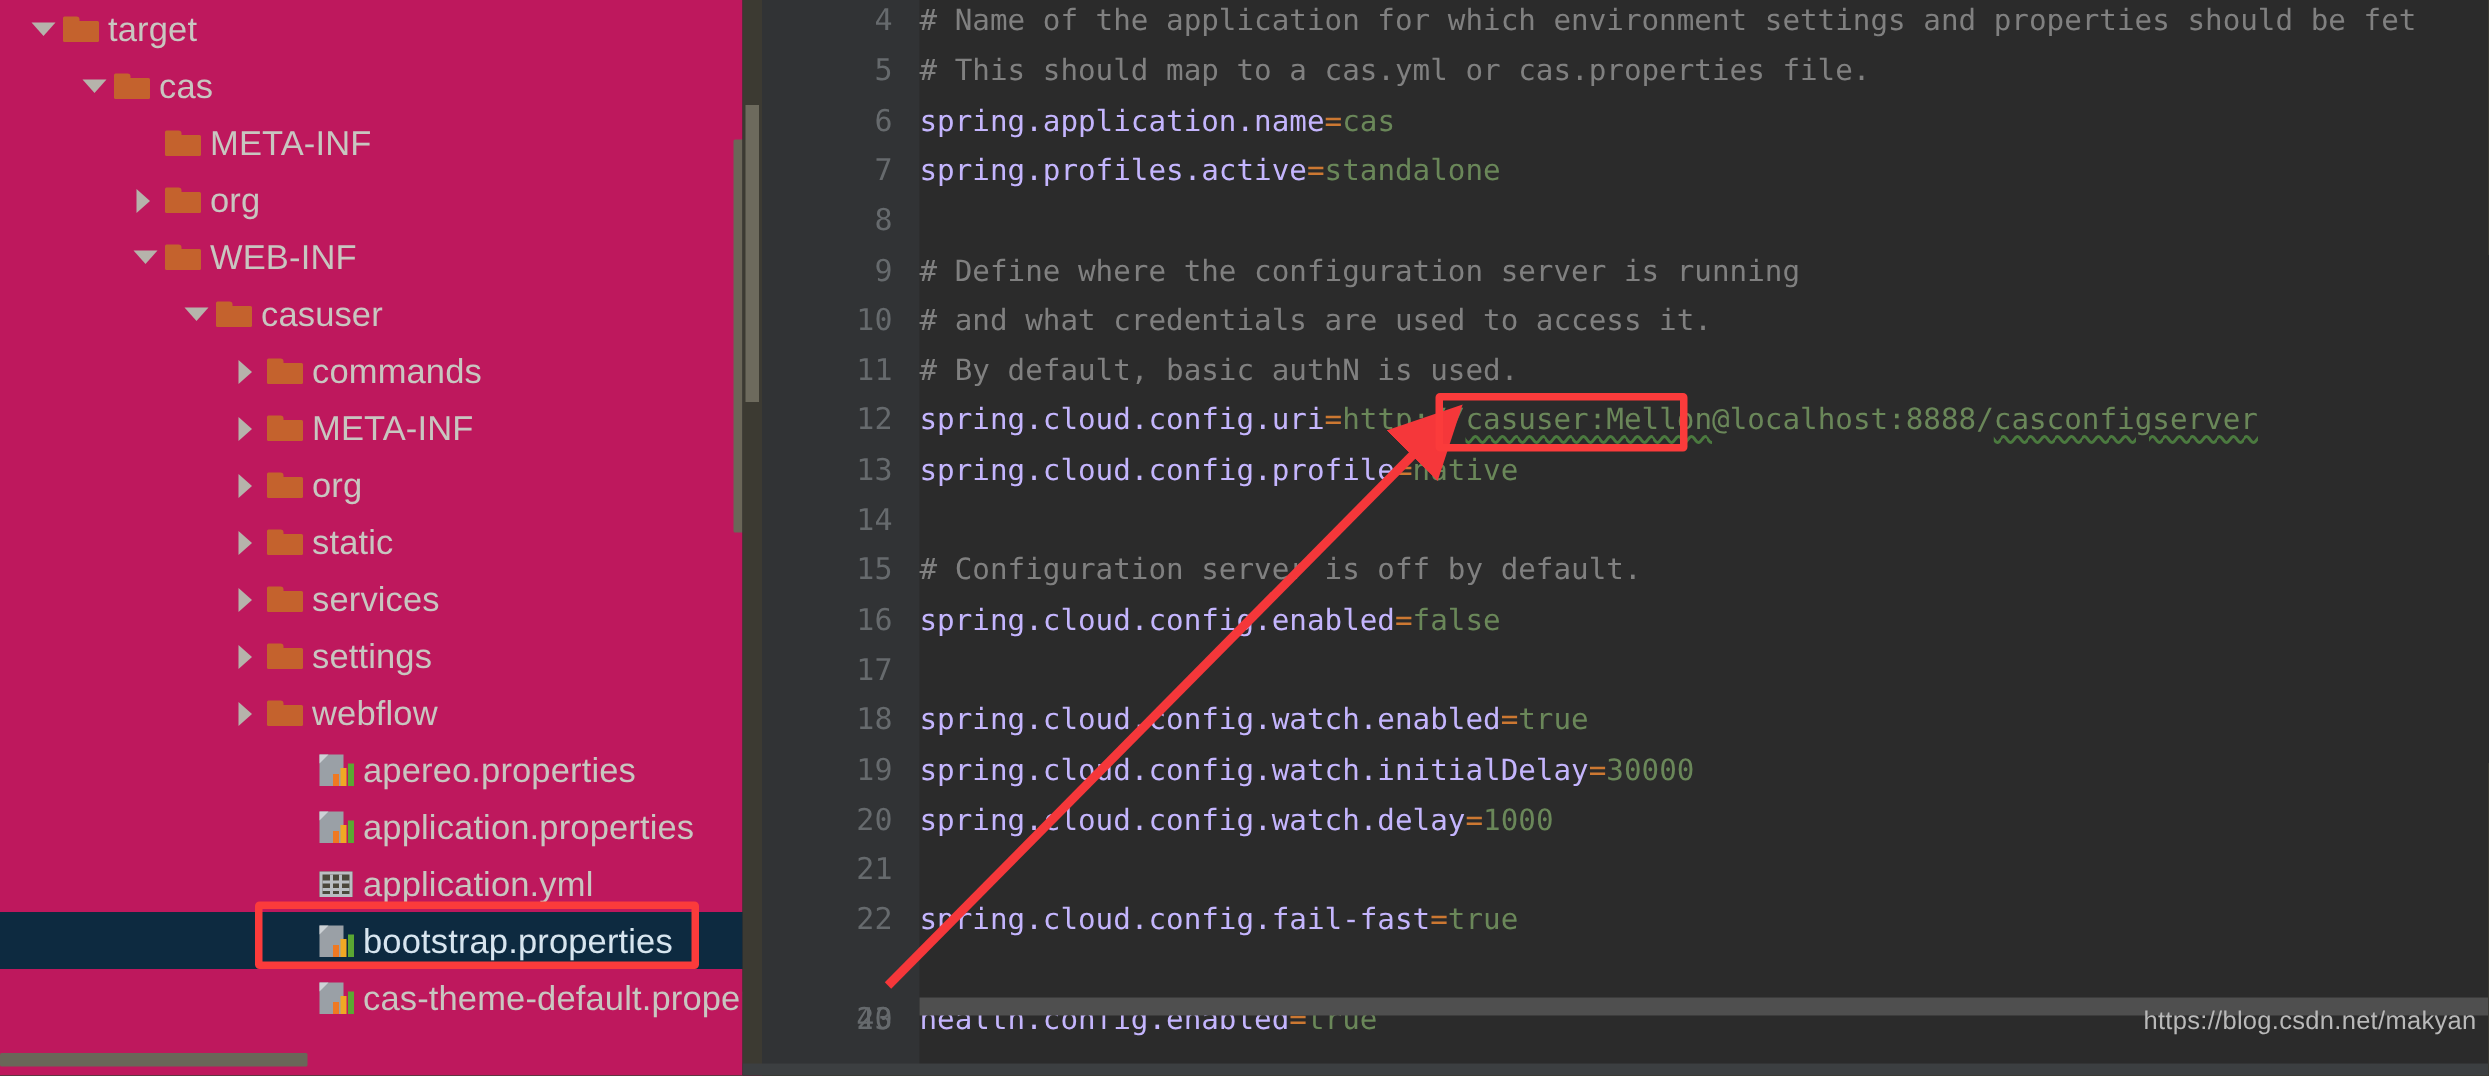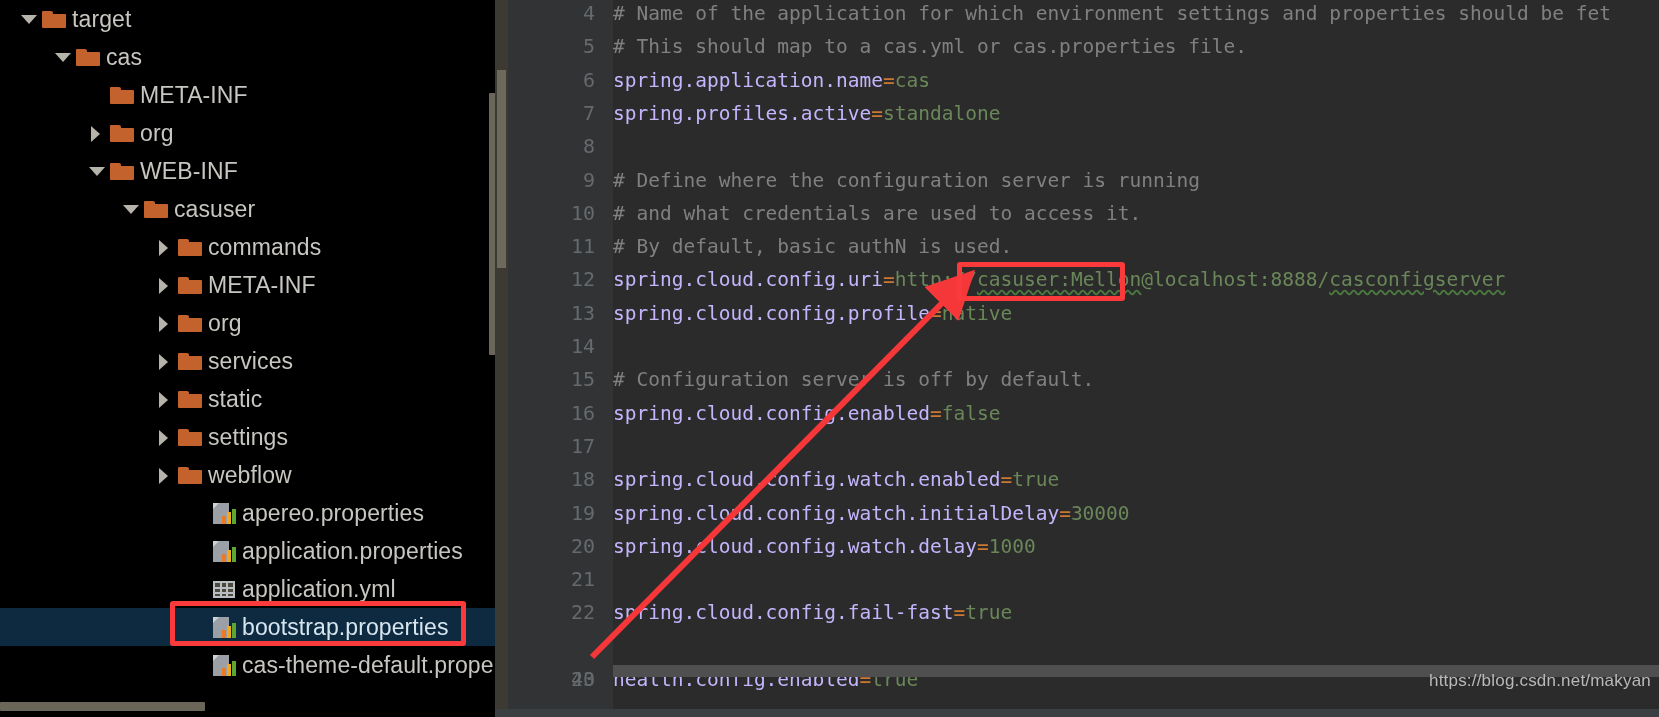--- a/index.html
+++ b/index.html
@@ -13,21 +13,21 @@
     position: relative;
     width: 1659px; height: 717px;
     overflow: hidden;
   }
 
   
   #tree-panel {
     position: absolute;
     left: 0; top: 0;
     width: 508px; height: 717px;
-    background: #000000;
+    background: #be185d;
     overflow: hidden;
   }
   .tree-row {
     position: relative;
     display: flex;
     align-items: center;
     height: 38px;
     white-space: nowrap;
   }
   .tree-row.selected { background: #0d2a40; }
@@ -326,27 +326,27 @@
         <div class="tree-row">
           <div class="indent" style="width: 154px;"></div>
           <div class="twisty right"></div>
           <div class="folder-ico"></div>
           <div class="tree-label">org</div>
         </div>
         <div class="tree-row">
           <div class="indent" style="width: 154px;"></div>
           <div class="twisty right"></div>
           <div class="folder-ico"></div>
+          <div class="tree-label">static</div>
+        </div>
+        <div class="tree-row">
+          <div class="indent" style="width: 154px;"></div>
+          <div class="twisty right"></div>
+          <div class="folder-ico"></div>
           <div class="tree-label">services</div>
-        </div>
-        <div class="tree-row">
-          <div class="indent" style="width: 154px;"></div>
-          <div class="twisty right"></div>
-          <div class="folder-ico"></div>
-          <div class="tree-label">static</div>
         </div>
         <div class="tree-row">
           <div class="indent" style="width: 154px;"></div>
           <div class="twisty right"></div>
           <div class="folder-ico"></div>
           <div class="tree-label">settings</div>
         </div>
         <div class="tree-row">
           <div class="indent" style="width: 154px;"></div>
           <div class="twisty right"></div>

